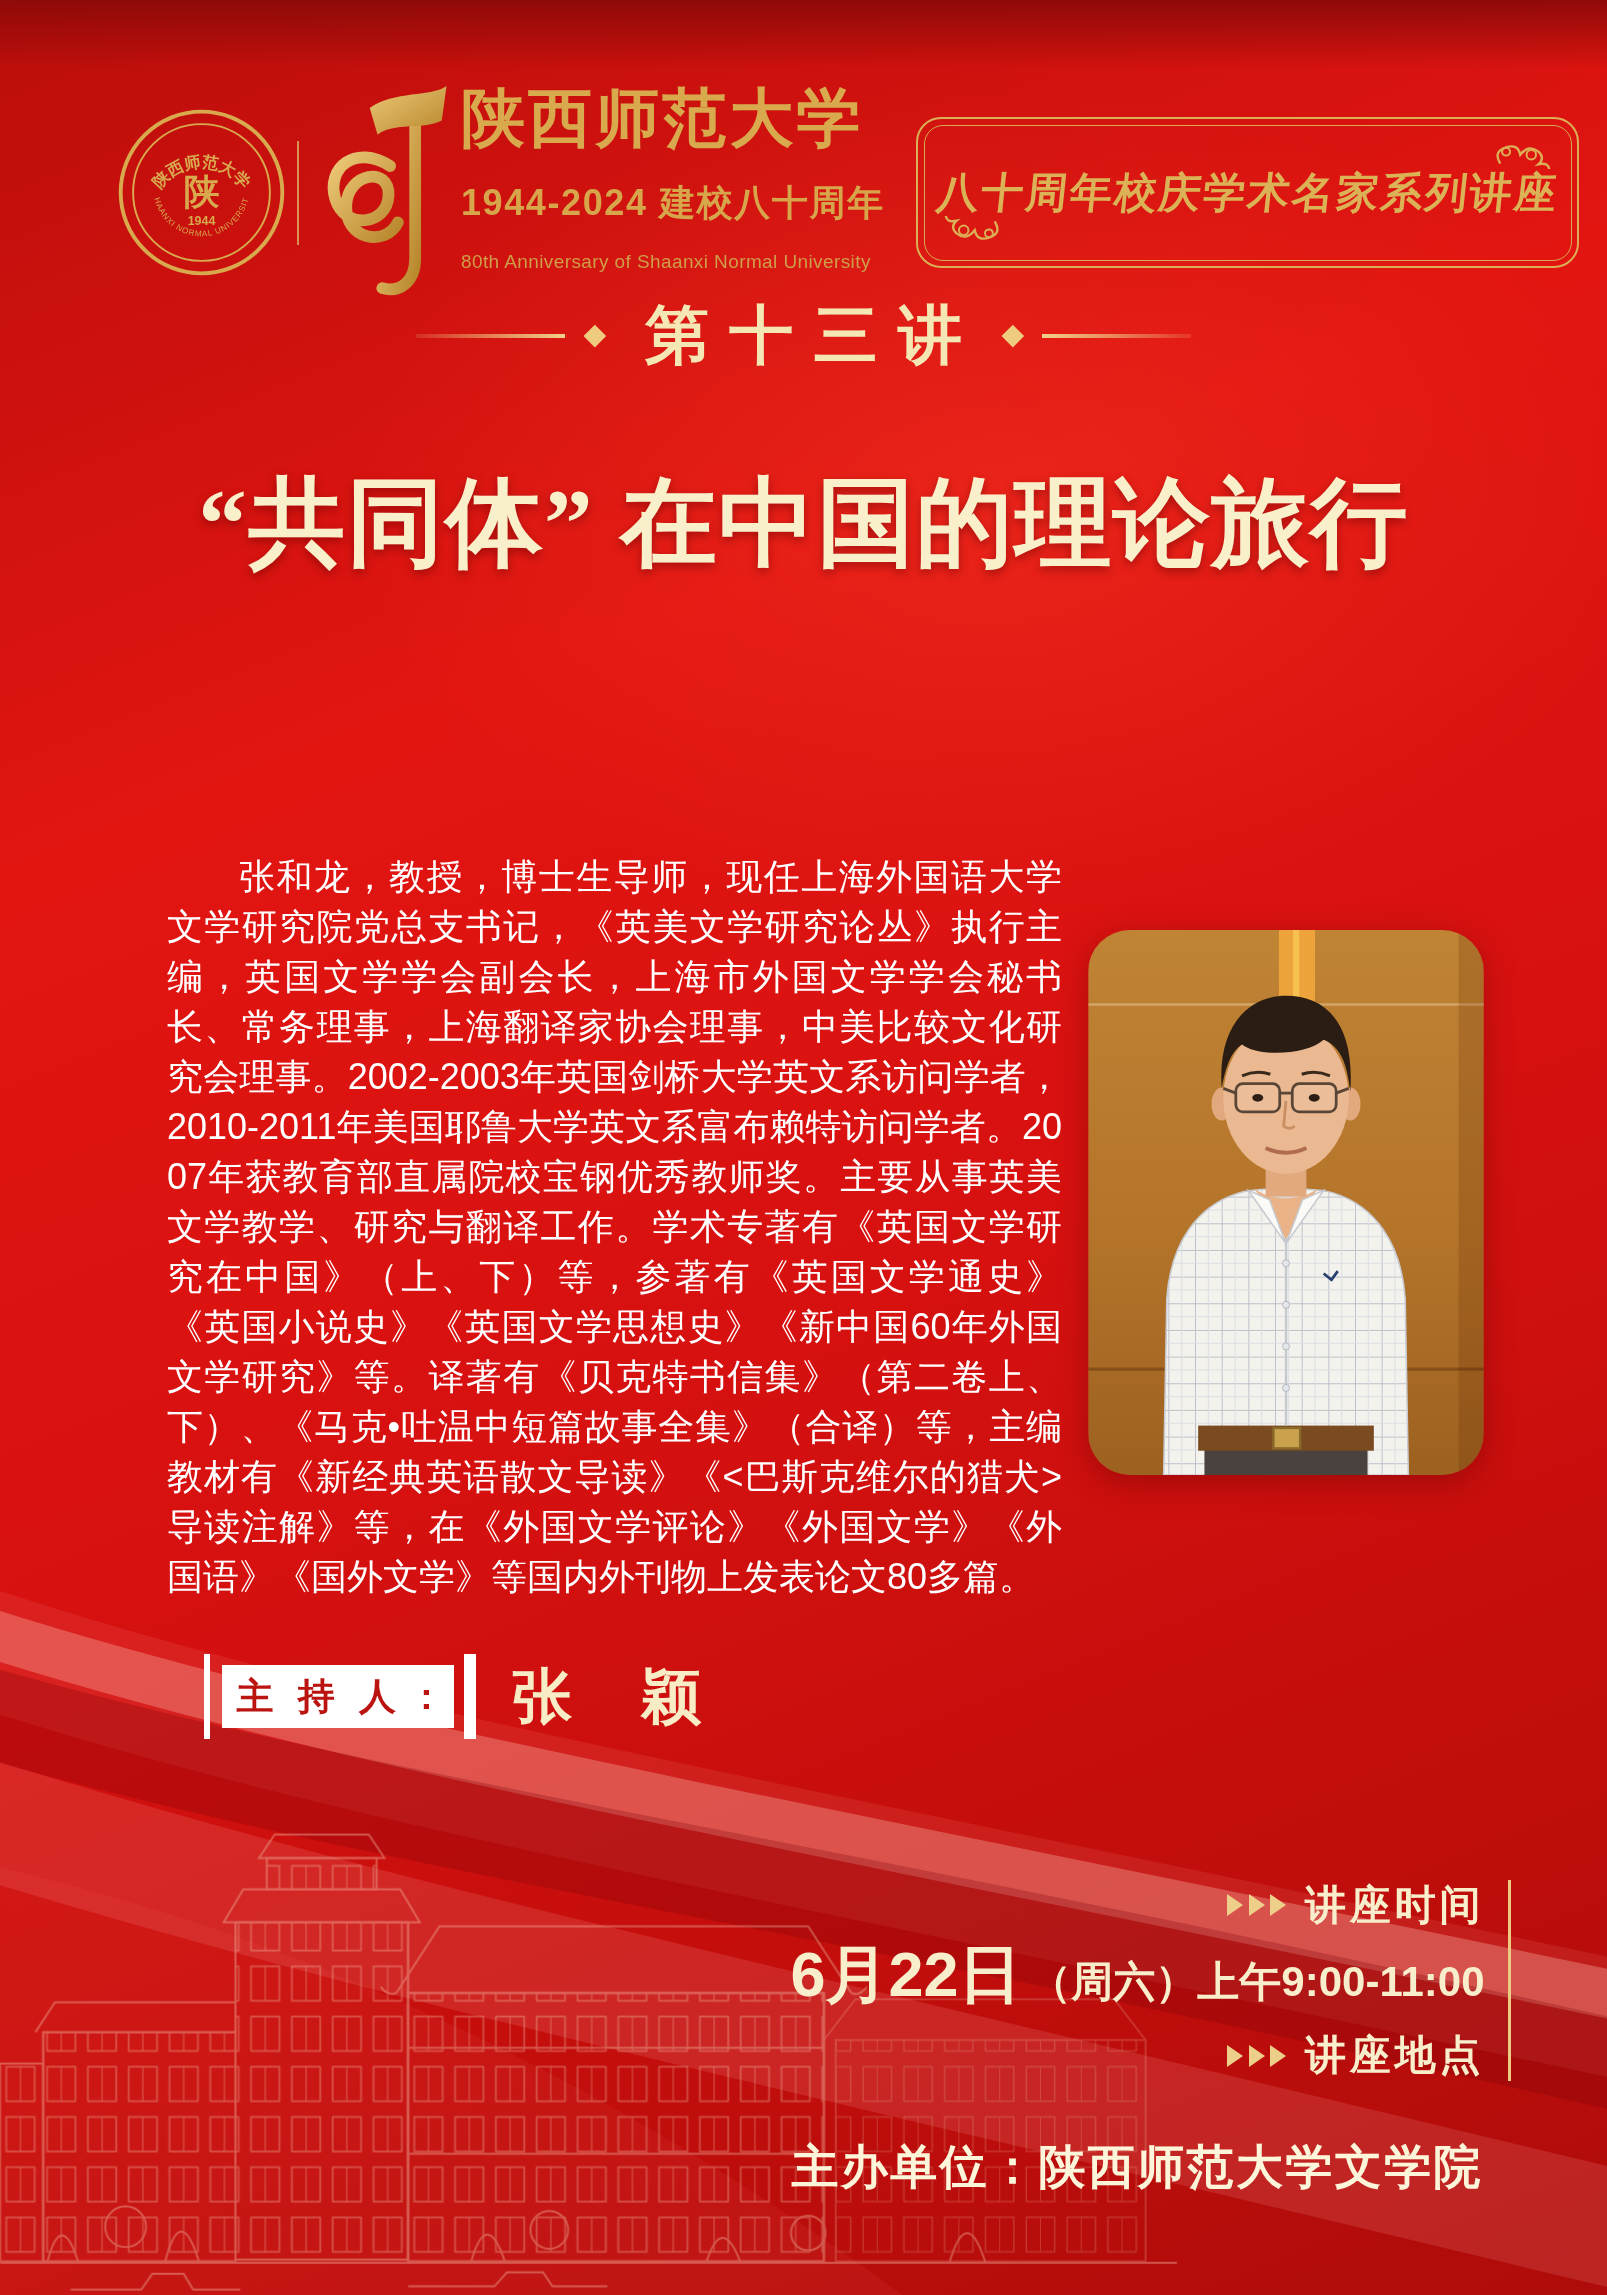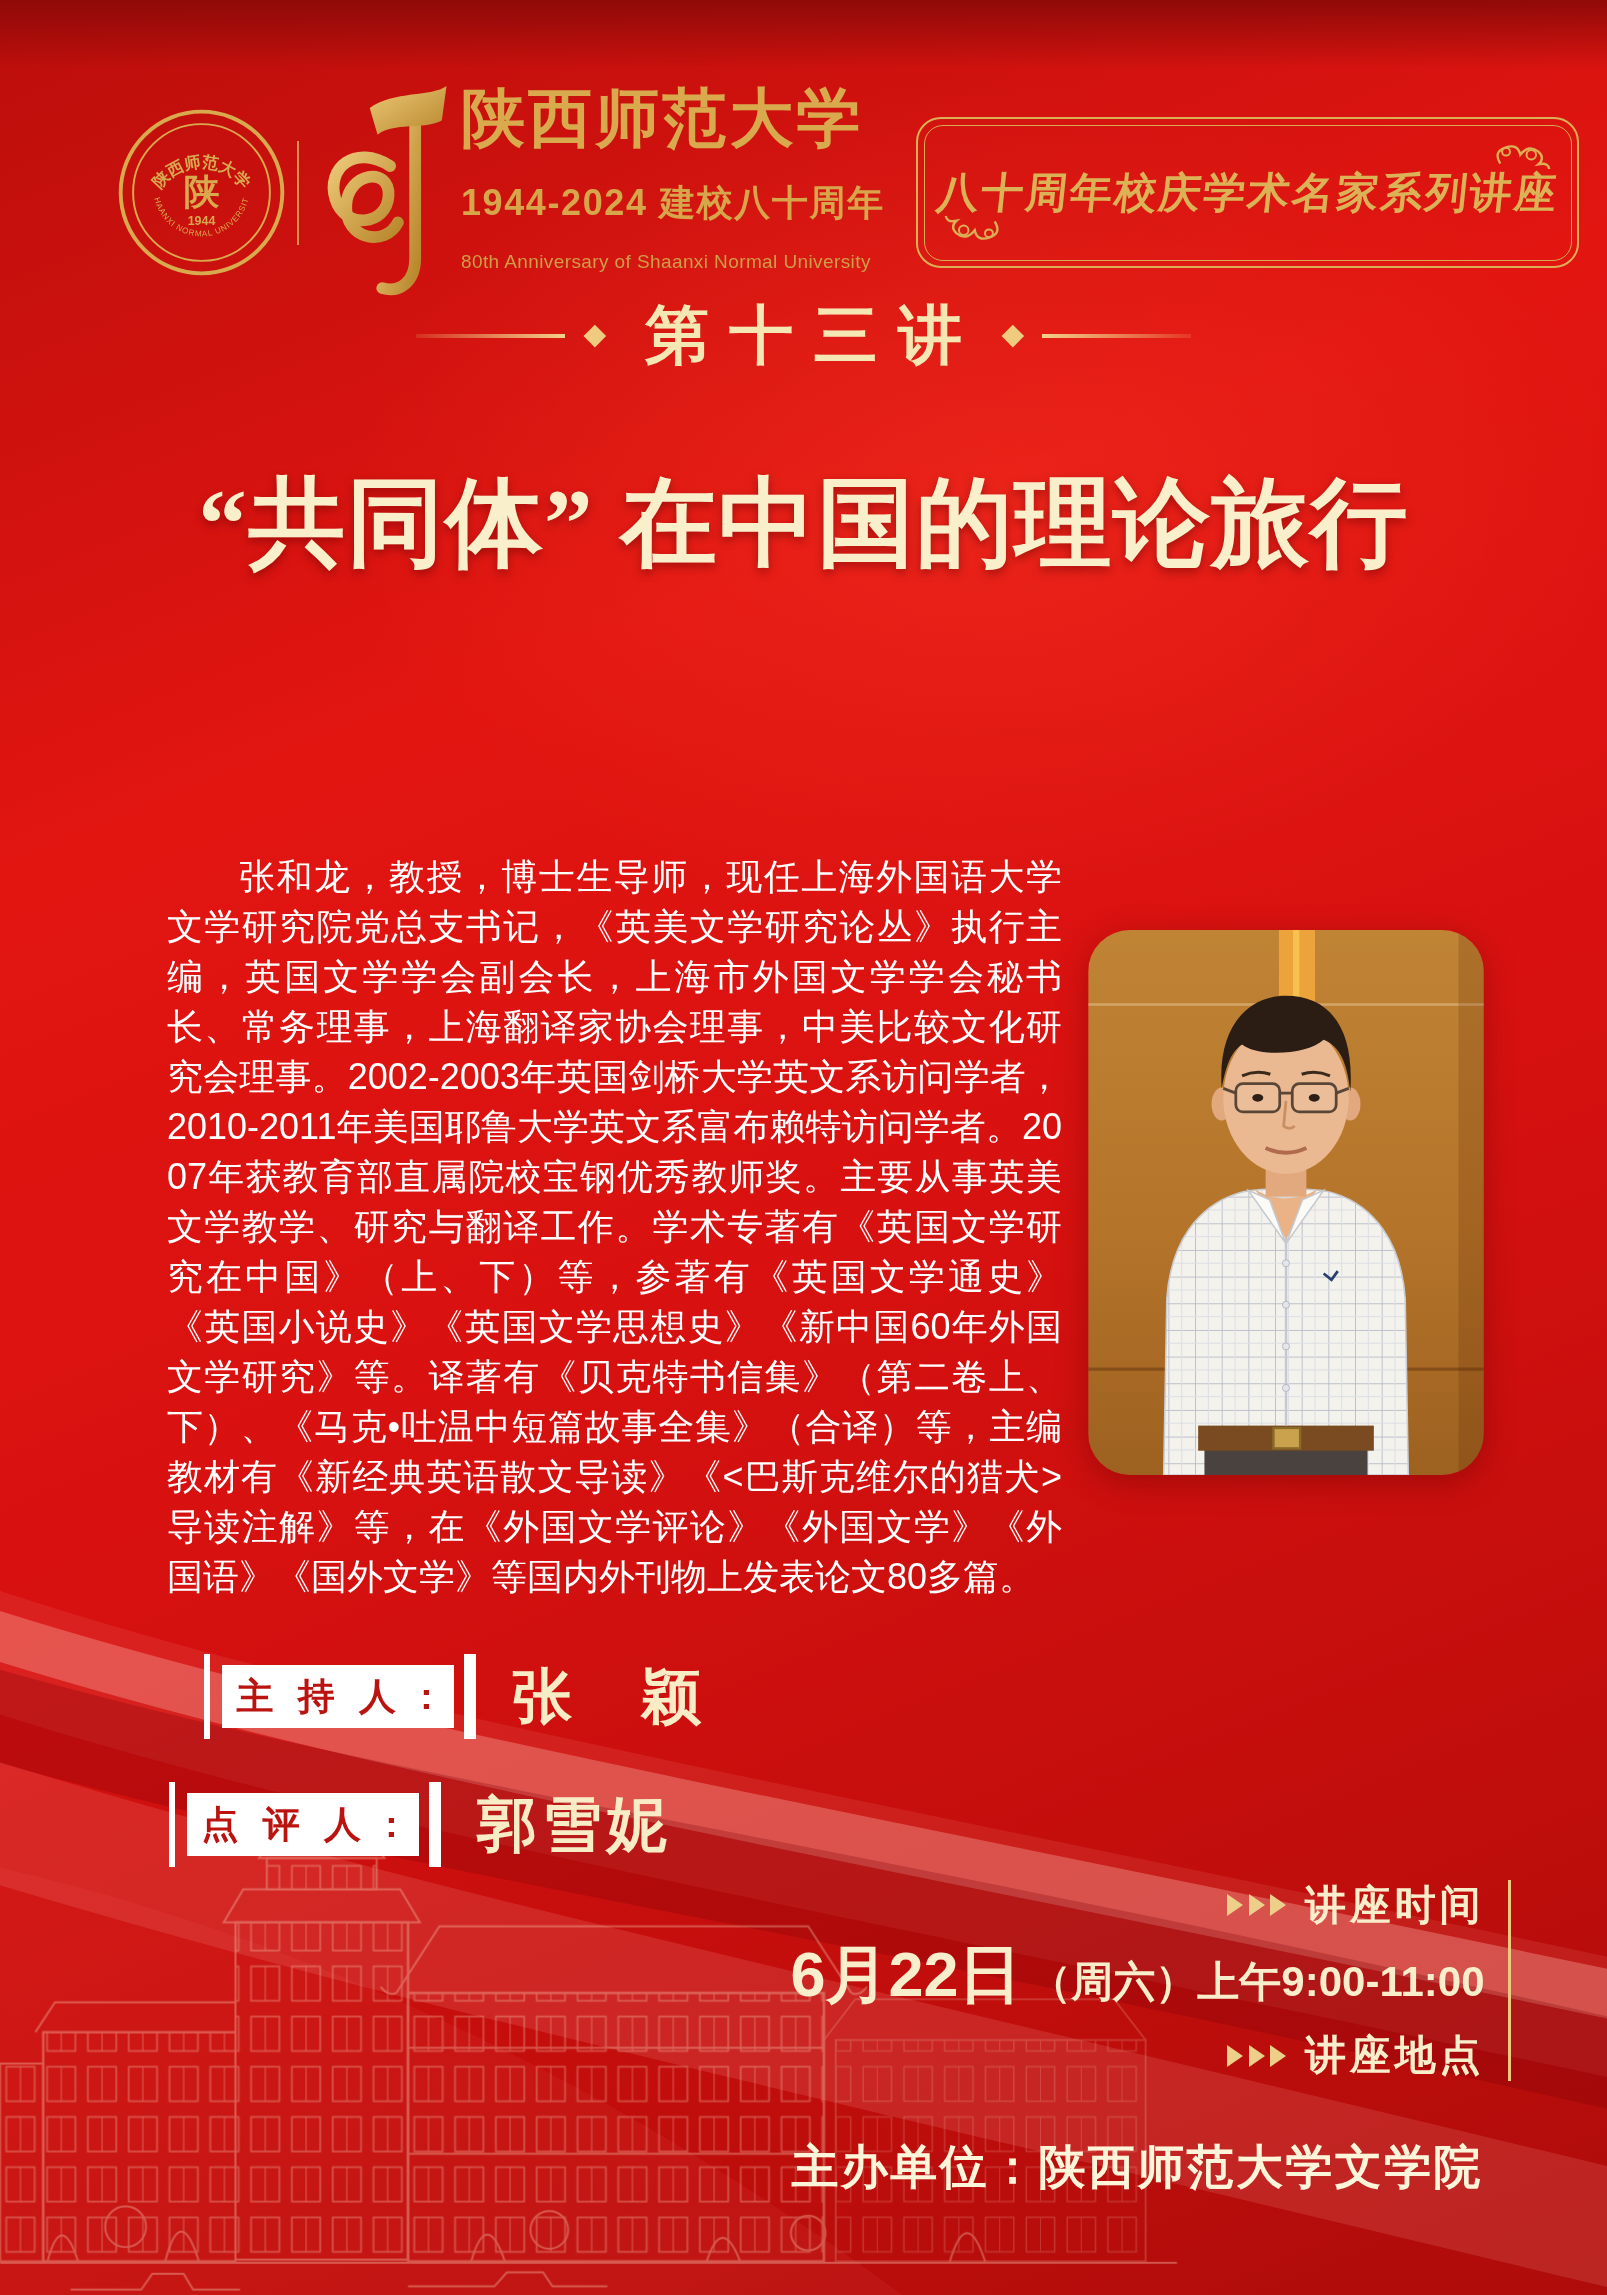--- a/index.html
+++ b/index.html
@@ -255,26 +255,20 @@
     </svg>
   </div>
 
   <div class="person-row row-host">
     <span class="bar-thin"></span>
     <span class="label-box">主 持 人 :</span>
     <span class="bar-thick"></span>
     <span class="person-name serif">张　颖</span>
   </div>
 
-  <div class="person-row row-commentator">
-    <span class="bar-thin"></span>
-    <span class="label-box">点 评 人 :</span>
-    <span class="bar-thick"></span>
-    <span class="person-name serif">郭雪妮</span>
-  </div>
 
   <div class="schedule">
     <div class="sched-label">
       <span class="tris">
         <span class="tri"></span>
           <span class="tri"></span>
           <span class="tri"></span>
       </span>
       <span>讲座时间</span>
     </div>

